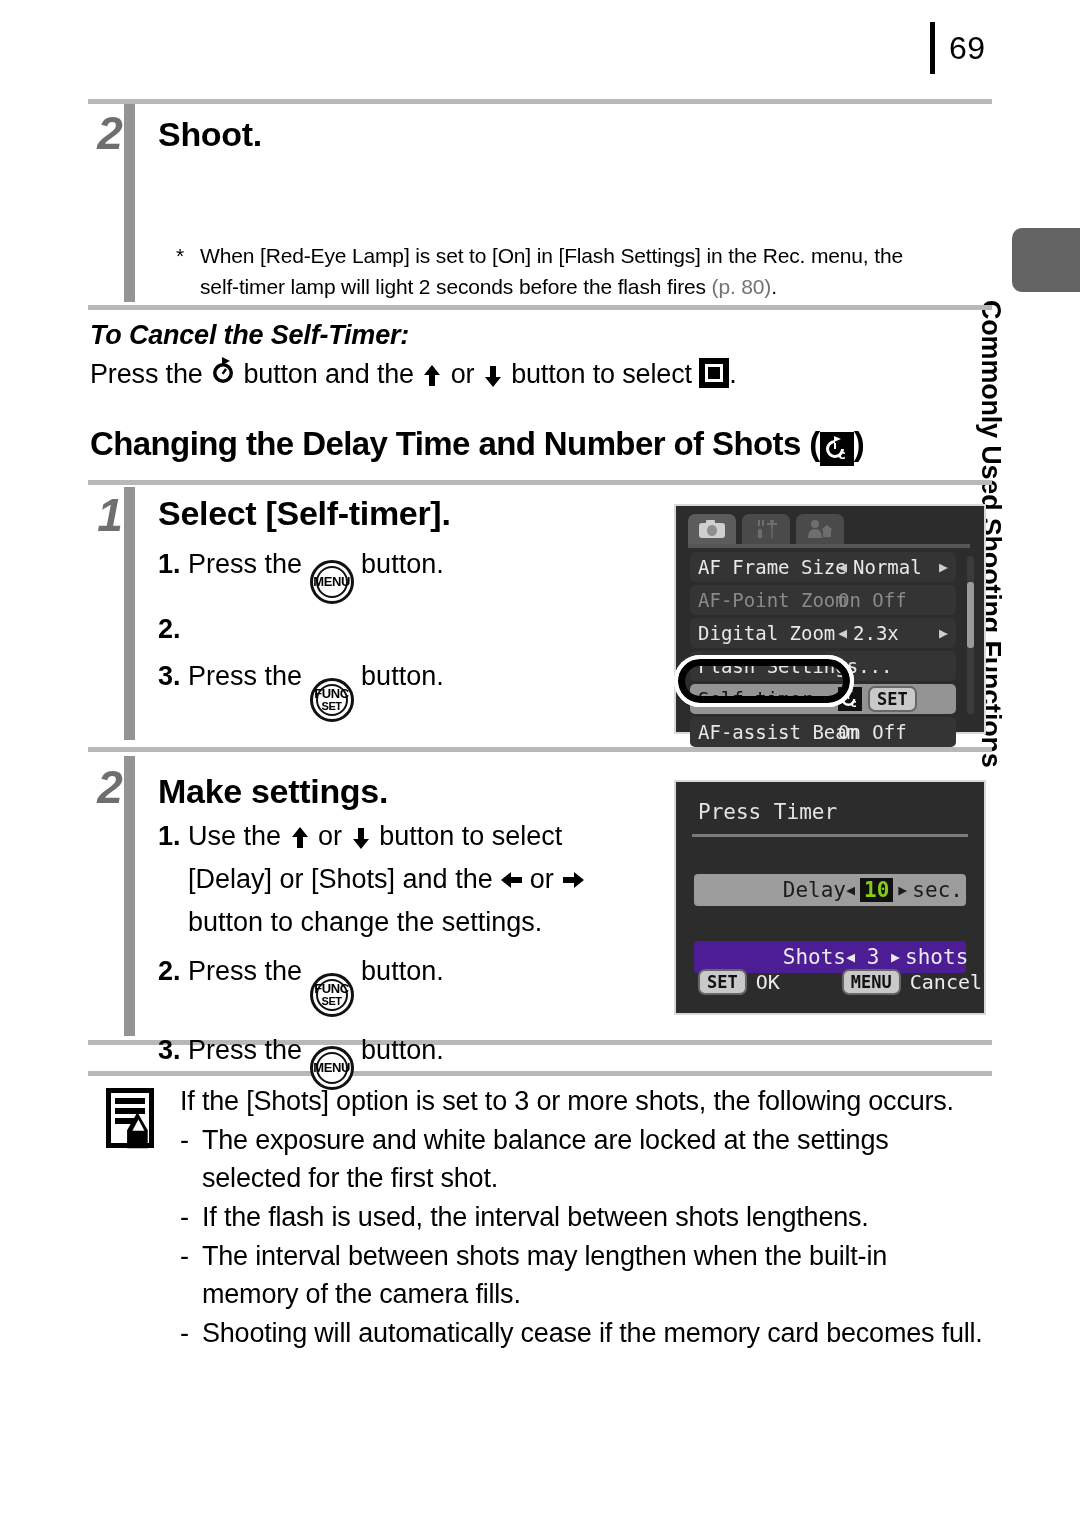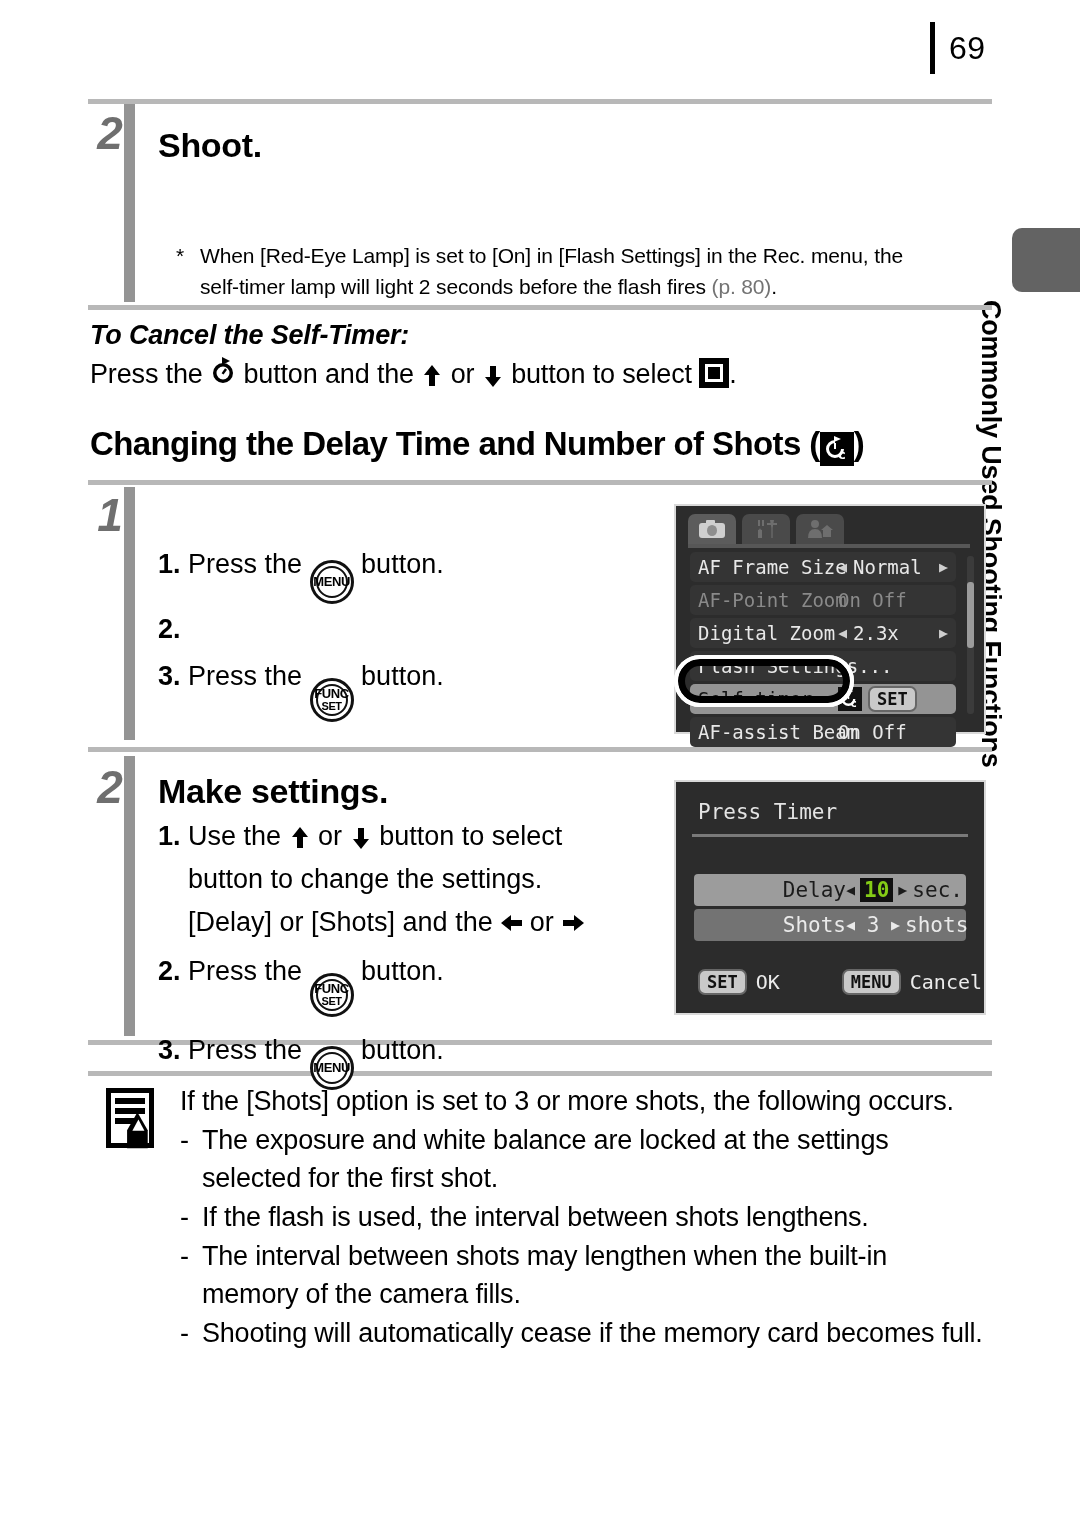--- a/index.html
+++ b/index.html
@@ -198,21 +198,21 @@
     position: absolute; left: 16px; right: 16px; top: 52px;
     height: 3px; background: #7a7a7a;
   }
   .ct-row {
     position: absolute; left: 18px; right: 18px; height: 32px;
     display: flex; align-items: center; padding: 0 12px;
     font-family: "DejaVu Sans Mono", monospace;
     font-size: 21px; border-radius: 4px;
   }
   .ct-row.hl { background: #9c9c9c; color: #1b1b1b; }
-  .ct-row.nm { background: #737373; color: #eaeaea; }
+  .ct-row.nm { background: #4c1d95; color: #eaeaea; margin-top: 32px; }
   .ct-row .ct-label { width: 140px; flex: none; text-align: right; }
   .ct-row .ct-ctrl { display: flex; align-items: center; gap: 5px; }
   .ct-val-inv {
     background: #111; color: #84cc16; padding: 0 4px; font-weight: bold;
   }
   .ct-val { min-width: 26px; text-align: center; }
   .ct-foot {
     position: absolute; bottom: 18px; left: 22px; right: 22px;
     display: flex; gap: 62px; align-items: center;
     font-family: "DejaVu Sans Mono", monospace;
@@ -247,21 +247,21 @@
 
   <div class="rule" style="top:99px"></div>
   <div class="rule" style="top:305px"></div>
   <div class="rule" style="top:480px"></div>
   <div class="rule" style="top:747px"></div>
   <div class="rule" style="top:1040px"></div>
   <div class="rule" style="top:1071px"></div>
 
   <div class="stepnum" style="left:84px; top:106px">2</div>
   <div class="stepbar" style="left:124px; top:104px; height:198px"></div>
-  <div class="steptitle" style="left:158px; top:126px">Shoot.</div>
+  <div class="steptitle" style="left:158px; top:115px">Shoot.</div>
 
 
   <div class="body-text small" style="left:176px; top:240px; width:830px">
     <span style="display:inline-block; width:24px">*</span><span>When [Red-Eye Lamp] is set to [On] in [Flash Settings] in the Rec. menu, the</span>
     <span style="display:block; margin-left:24px">
       <span>self-timer lamp will light 2 seconds before the flash fires</span>
       <span class="blue">(p. 80)</span><span>.</span>
     </span>
   </div>
 
@@ -302,20 +302,21 @@
         <rect x="10" y="7" width="2" height="6"></rect>
         <path d="M10 0 L17 3 L10 6 Z"></path>
         <text x="14" y="23" font-family="DejaVu Sans, sans-serif" font-size="13" font-weight="bold" fill="#fff">c</text>
       </g>
         </svg>
     </span><span>)</span>
   </div>
 
   <div class="stepnum" style="left:84px; top:488px">1</div>
   <div class="stepbar" style="left:124px; top:487px; height:253px"></div>
+  <div class="steptitle" style="left:158px; top:494px">Select [Self-timer].</div>
 
   <div class="numlist" style="left:158px; top:543px; width:500px">
     <div class="row">
       <span class="idx">1.</span>
       <span class="txt">
         <span>Press the</span>
         <span class="ic-btn-round">
             <span>MENU</span>
           </span>
         <span>button.</span>
@@ -439,35 +440,35 @@
               <path d="M11 1 L19 11 L14 11 L14 22 L8 22 L8 11 L3 11 Z" fill="#000"></path>
             </svg>
         </span>
         <span>or</span>
         <span class="ic ic-arrow">
           <svg width="22" height="24" viewBox="0 0 22 24">
               <path d="M11 23 L19 13 L14 13 L14 2 L8 2 L8 13 L3 13 Z" fill="#000"></path>
             </svg>
         </span>
         <span>button to select</span>
-        <span style="display:block">button to change the settings.</span>
         <span style="display:block">
           <span>[Delay] or [Shots] and the</span>
           <span class="ic ic-arrow">
             <svg width="24" height="22" viewBox="0 0 24 22">
                 <path d="M1 11 L11 3 L11 8 L22 8 L22 14 L11 14 L11 19 Z" fill="#000"></path>
               </svg>
           </span>
           <span>or</span>
           <span class="ic ic-arrow">
             <svg width="24" height="22" viewBox="0 0 24 22">
                 <path d="M23 11 L13 3 L13 8 L2 8 L2 14 L13 14 L13 19 Z" fill="#000"></path>
               </svg>
           </span>
         </span>
+        <span style="display:block">button to change the settings.</span>
       </span>
     </div>
     <div class="row" style="margin-top:6px">
       <span class="idx">2.</span>
       <span class="txt">
         <span>Press the</span>
         <span class="ic-btn-round func">
             <span>FUNC</span>
             <span>SET</span>
           </span>

